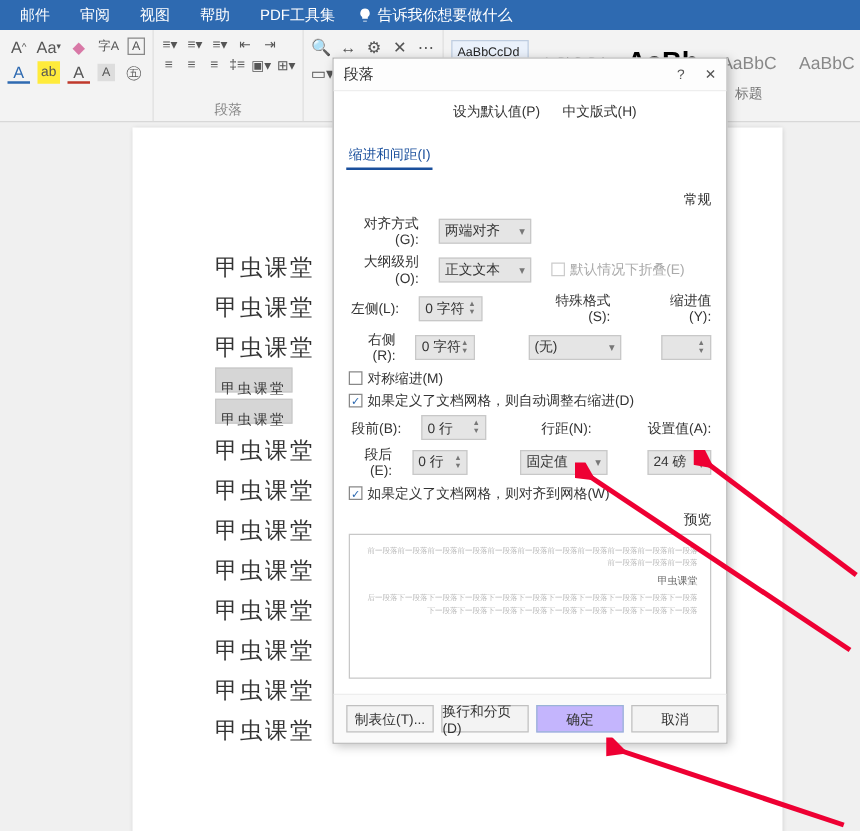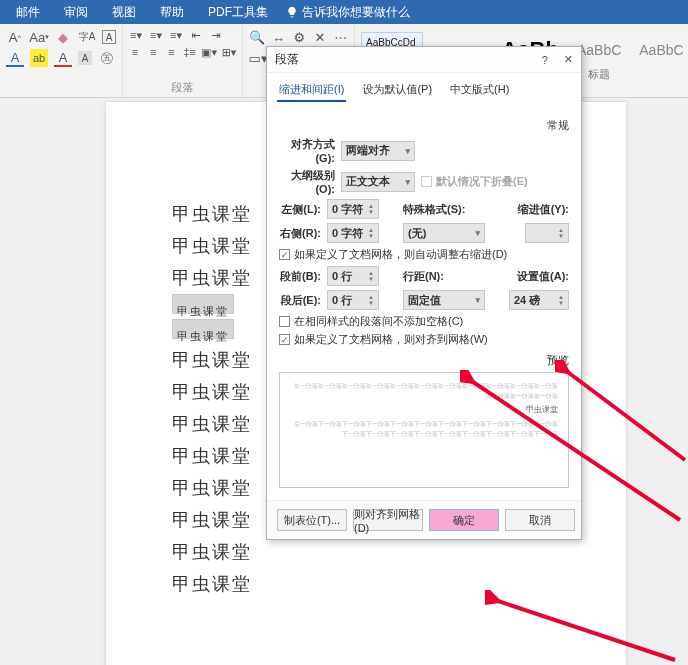--- a/index.html
+++ b/index.html
@@ -27,39 +27,39 @@
   .page { background:#fff; margin:4px 0 0 106px; width:520px; height:100%; box-shadow:0 0 4px rgba(0,0,0,0.15); padding:96px 0 0 66px; }
   .docline { font-family:"SimSun","宋体",serif; font-size:18px; color:#333; line-height:32px; letter-spacing:2px; }
   .docline.sel { background:#d6d6d6; display:inline-block; }
   
   .dlg { position:absolute; top:46px; left:266px; width:316px; background:#fff; border:1px solid #b0b0b0; box-shadow:2px 2px 8px rgba(0,0,0,0.25); font-size:11px; color:#333; }
   .dlg .titlebar { height:26px; display:flex; align-items:center; justify-content:space-between; padding:0 8px; background:#fdfdfd; border-bottom:1px solid #eee; }
   .dlg .titlebar .t { font-size:12px; }
   .dlg .titlebar .ctrls { display:flex; gap:16px; align-items:center; color:#555; }
   .dlg .tabs { display:flex; gap:14px; padding:6px 10px; font-size:11px; }
   .dlg .tabs .tab { padding:3px 2px; color:#333; cursor:default; }
-  .dlg .tabs .tab.active { color:#1a4f9c; border-bottom:2px solid #1a4f9c; }
+  .dlg .tabs .tab.active { color:#1a4f9c; border-bottom:2px solid #1a4f9c;margin-top:34px; }
   .dlg .body { padding:4px 12px 8px 12px;text-align:right; }
   .sect { font-size:11px; color:#333; margin:6px 0 4px 0; }
-  .frow { display:flex; align-items:center; gap:6px; margin:4px 0; font-size:11px;font-weight:bold; }
+  .frow { display:flex; align-items:center; gap:16px; margin:4px 0; font-size:11px; }
   .lab { width:56px; color:#333; }
   .sel, .spin { border:1px solid #c8c8c8; height:20px; background:#e5e5e5; display:flex; align-items:center; padding:0 4px; font-size:11px; color:#333; }
   .sel { width:62px; position:relative; }
   .sel.wider { width:74px; }
   .sel.wide2 { width:82px; }
   .sel .caret { margin-left:auto; color:#777; font-size:9px; }
   .spin { width:52px; justify-content:space-between; }
   .spin .ar { display:flex; flex-direction:column; font-size:6px; line-height:6px; color:#777; }
   .chk { display:flex; align-items:center; gap:4px; font-size:11px; margin:3px 0; }
   .chk .box { width:11px; height:11px; border:1px solid #888; display:flex; align-items:center; justify-content:center; font-size:9px; color:#2e6ab1; background:#fff; }
   .previewbox { border:1px solid #c8c8c8; height:116px; margin:4px 0; padding:8px 10px; font-size:6px; color:#bbb; line-height:10px; overflow:hidden; }
   .previewbox .mid { color:#666; font-size:8px; margin:4px 0; }
   .dlgbtns { display:flex; gap:6px; justify-content:flex-start; padding:8px 10px; border-top:1px solid #eee; background:#fafafa; }
   .dbtn { border:1px solid #c0c0c0; background:#f3f3f3; height:22px; min-width:70px; font-size:11px; display:flex; align-items:center; justify-content:center; cursor:default; }
-  .dbtn.primary { background:#f9a8d4; border-color:#9ab4d6; }
+  .dbtn.primary { background:#c4b5fd; border-color:#9ab4d6; }
   
   .arrow { position:absolute; pointer-events:none; }
 </style>
 </head>
 <body>
 
 <div class="menubar">
   <div class="mi">邮件</div>
   <div class="mi">审阅</div>
   <div class="mi">视图</div>
@@ -230,20 +230,24 @@
       <span style="flex:1"></span>
       <div class="spin" style="width:44px">
           <span></span>
           <span class="ar">
             <span>▲</span>
             <span>▼</span>
           </span>
         </div>
     </div>
     <label class="chk">
+        <span class="box"></span>
+        <span>对称缩进(M)</span>
+      </label>
+    <label class="chk">
         <span class="box">✓</span>
         <span>如果定义了文档网格，则自动调整右缩进(D)</span>
       </label>
 
     <div class="frow">
       <span class="lab" style="width:42px">段前(B):</span>
       <div class="spin">
           <span>0 行</span>
           <span class="ar">
             <span>▲</span>
@@ -271,39 +275,35 @@
         </div>
       <span style="flex:1"></span>
       <div class="spin" style="width:60px">
           <span>24 磅</span>
           <span class="ar">
             <span>▲</span>
             <span>▼</span>
           </span>
         </div>
     </div>
-    <label class="chk">
-        <span class="box"></span>
-        <span>在相同样式的段落间不添加空格(C)</span>
-      </label>
     <label class="chk">
         <span class="box">✓</span>
         <span>如果定义了文档网格，则对齐到网格(W)</span>
       </label>
 
     <div class="sect">预览</div>
     <div class="previewbox">
       <div>前一段落前一段落前一段落前一段落前一段落前一段落前一段落前一段落前一段落前一段落前一段落前一段落前一段落前一段落</div>
       <div class="mid">甲虫课堂</div>
       <div>后一段落下一段落下一段落下一段落下一段落下一段落下一段落下一段落下一段落下一段落下一段落下一段落下一段落下一段落下一段落下一段落下一段落下一段落下一段落下一段落</div>
     </div>
   </div>
   <div class="dlgbtns">
     <div class="dbtn" style="margin-right:auto">制表位(T)...</div>
-    <div class="dbtn">则对齐到网格(D)</div>
+    <div class="dbtn">换行和分页(D)</div>
     <div class="dbtn primary">确定</div>
     <div class="dbtn">取消</div>
   </div>
 </div>
 
 <svg class="arrow" style="left:460px;top:370px" width="230" height="160">
   <defs>
       <marker id="ah1" markerWidth="8" markerHeight="8" refX="2" refY="4" orient="auto">
         <path d="M8,0 L0,4 L8,8 Z" fill="#e03"></path>
       </marker>

